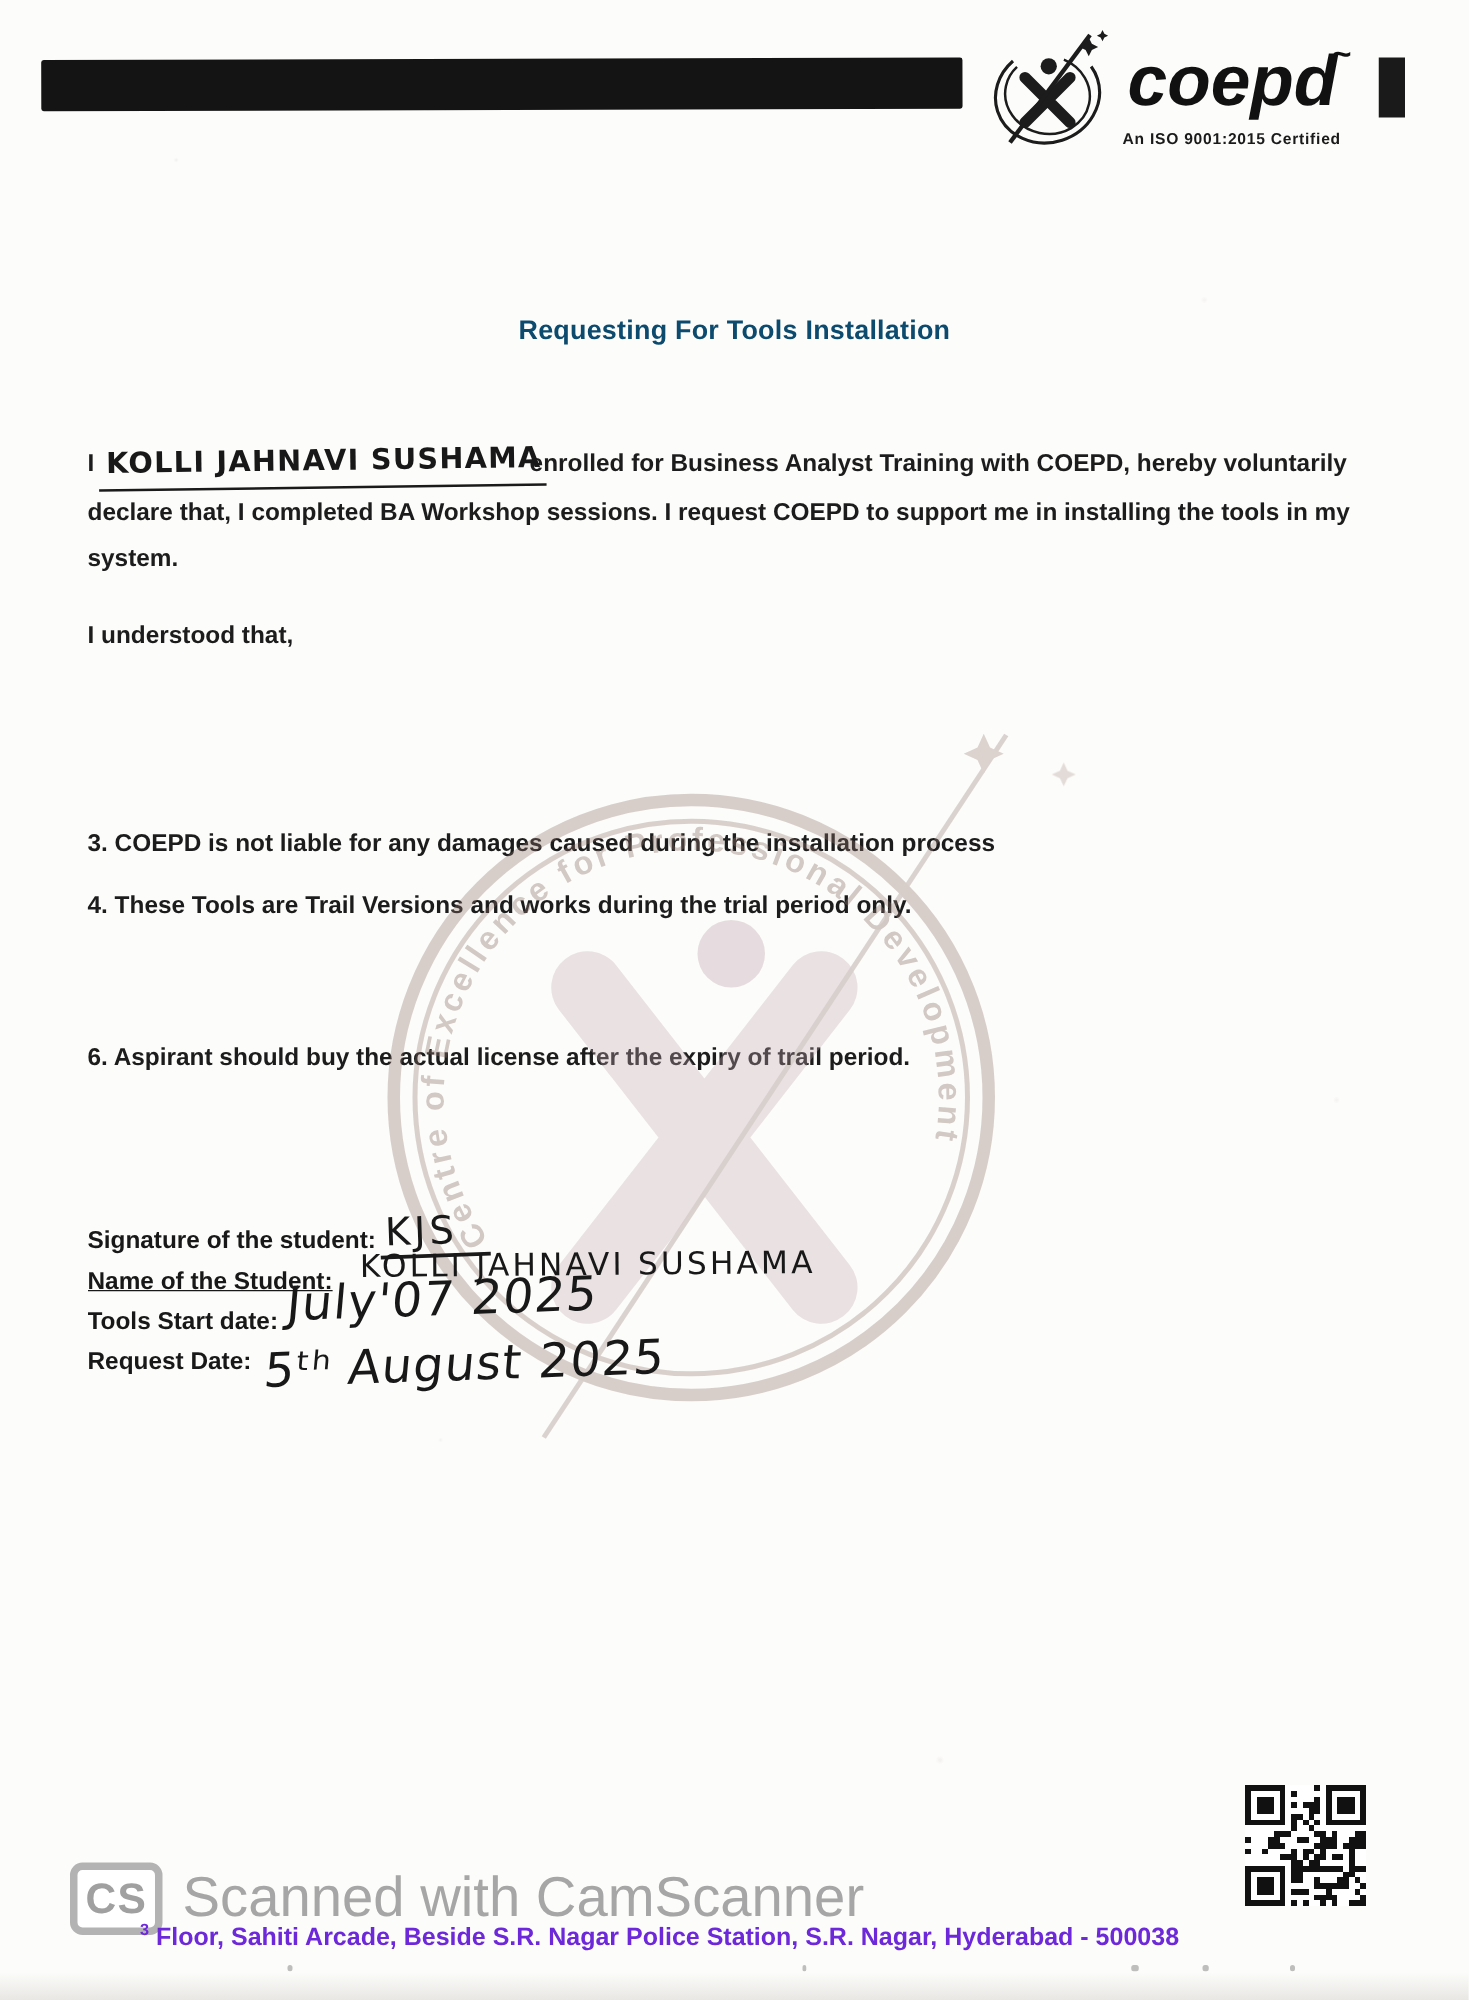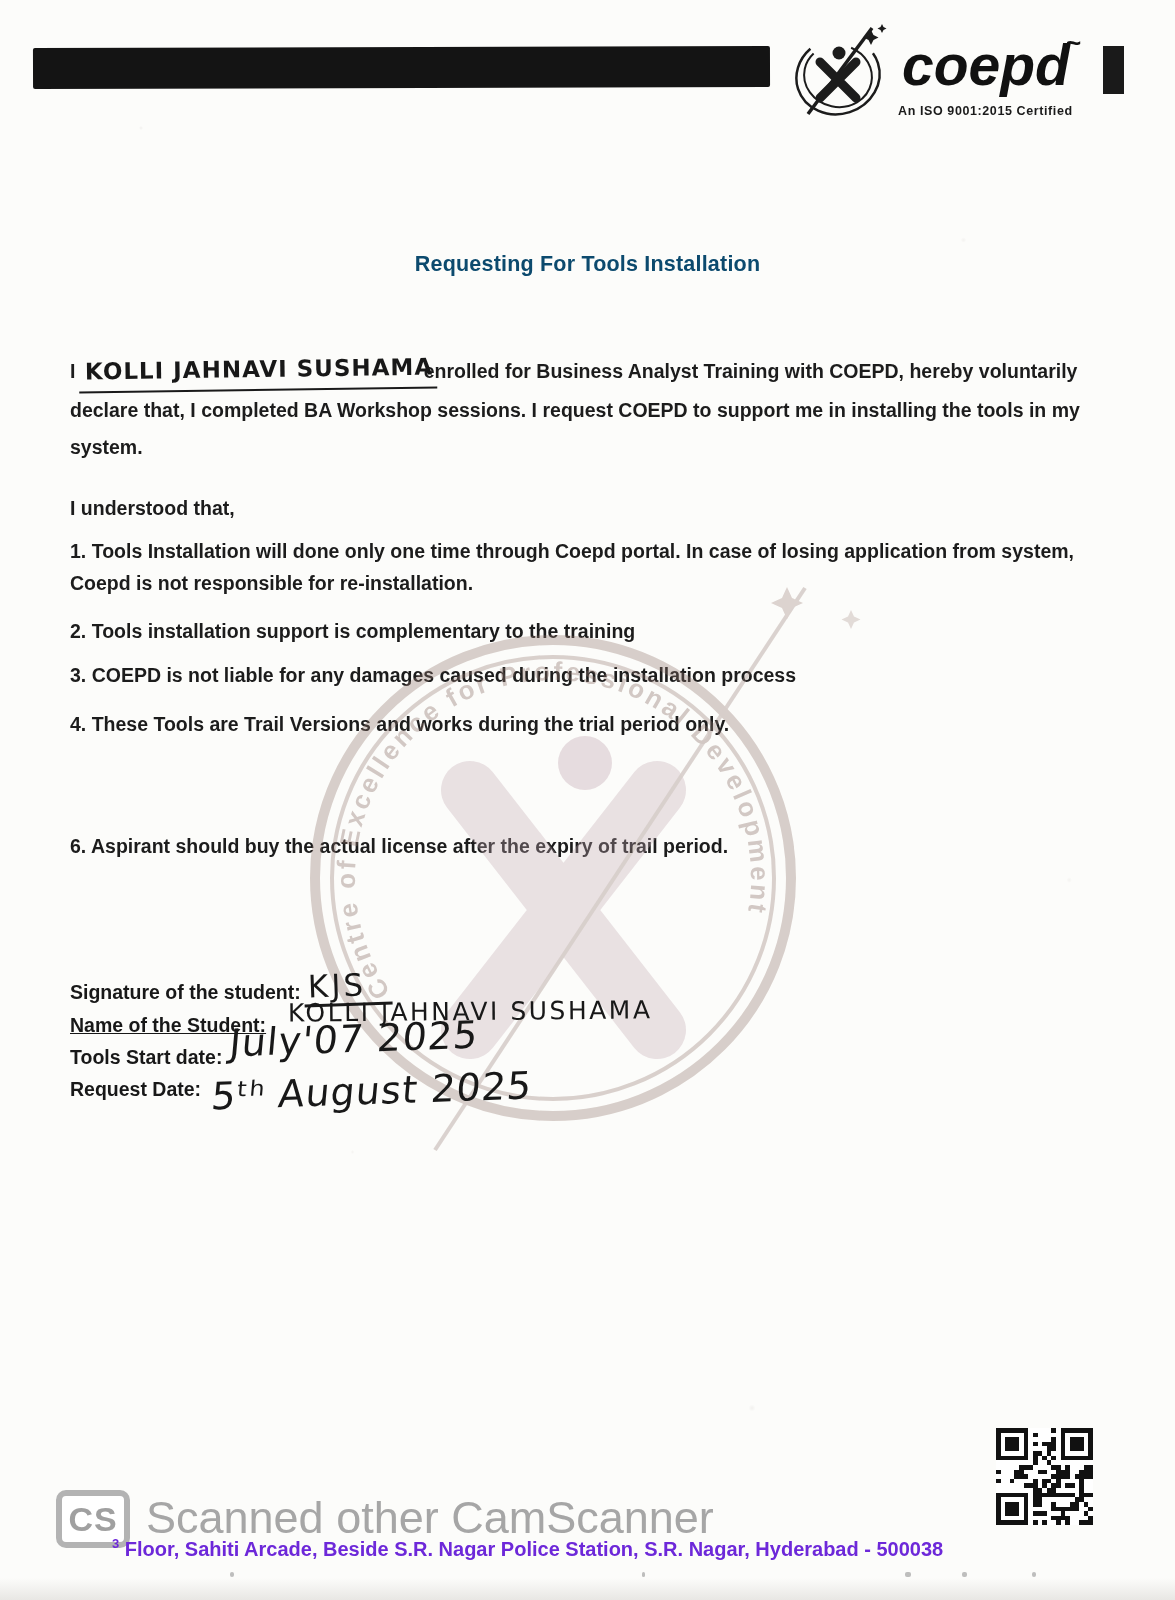--- a/index.html
+++ b/index.html
@@ -97,22 +97,20 @@
     <span class="brand-tilde">~</span>
     <span class="iso-line">An ISO 9001:2015 Certified</span>
     <span class="right-block"></span>
   </div>
 
   <div class="doc-title">Requesting For Tools Installation</div>
 
   <div class="content" style="position:absolute;">
     <p class="p-intro"><span>I</span><span class="hw hw-inline-name">KOLLI JAHNAVI SUSHAMA</span><span>enrolled for Business Analyst Training with COEPD, hereby voluntarily declare that, I completed BA Workshop sessions. I request COEPD to support me in installing the tools in my system.</span></p>
     <p class="p-understood">I understood that,</p>
-    <p class="t0">1. Tools Installation will done only one time through Coepd portal. In case of losing application from system, Coepd is not responsible for re-installation.</p>
-    <p class="t1">2. Tools installation support is complementary to the training</p>
     <p class="t2">3. COEPD is not liable for any damages caused during the installation process</p>
     <p class="t3">4. These Tools are Trail Versions and works during the trial period only.</p>
     <p class="t5">6. Aspirant should buy the actual license after the expiry of trail period.</p>
   </div>
 
   <div class="stamp">
     <svg width="545" height="545" viewBox="0 0 545 545" xmlns="http://www.w3.org/2000/svg">
       <defs>
         <path id="ringPath" d="M 106,394 A 198,198 0 1 1 454,348" fill="none"></path>
       </defs>
@@ -262,21 +260,21 @@
         <rect x="10" y="20" width="1" height="1" fill="#111"></rect>
         <rect x="13" y="20" width="1" height="1" fill="#111"></rect>
         <rect x="15" y="20" width="1" height="1" fill="#111"></rect>
         <rect x="18" y="20" width="1" height="1" fill="#111"></rect>
         <rect x="19" y="20" width="1" height="1" fill="#111"></rect>
         <rect x="20" y="20" width="1" height="1" fill="#111"></rect>
       </svg></div>
 
   <div class="camscanner">
     <div class="cs-badge">CS</div>
-    <div class="cs-text">Scanned other CamScanner</div>
+    <div class="cs-text">Scanned with CamScanner</div>
   </div>
 
   <div class="footer"><sup>3</sup> <span>Floor, Sahiti Arcade, Beside S.R. Nagar Police Station, S.R. Nagar, Hyderabad - 500038</span></div>
 
   <span class="remnant r1"></span>
   <span class="remnant r2"></span>
   <span class="remnant r3"></span>
   <span class="remnant r4"></span>
   <span class="remnant r5"></span>
 </div>

